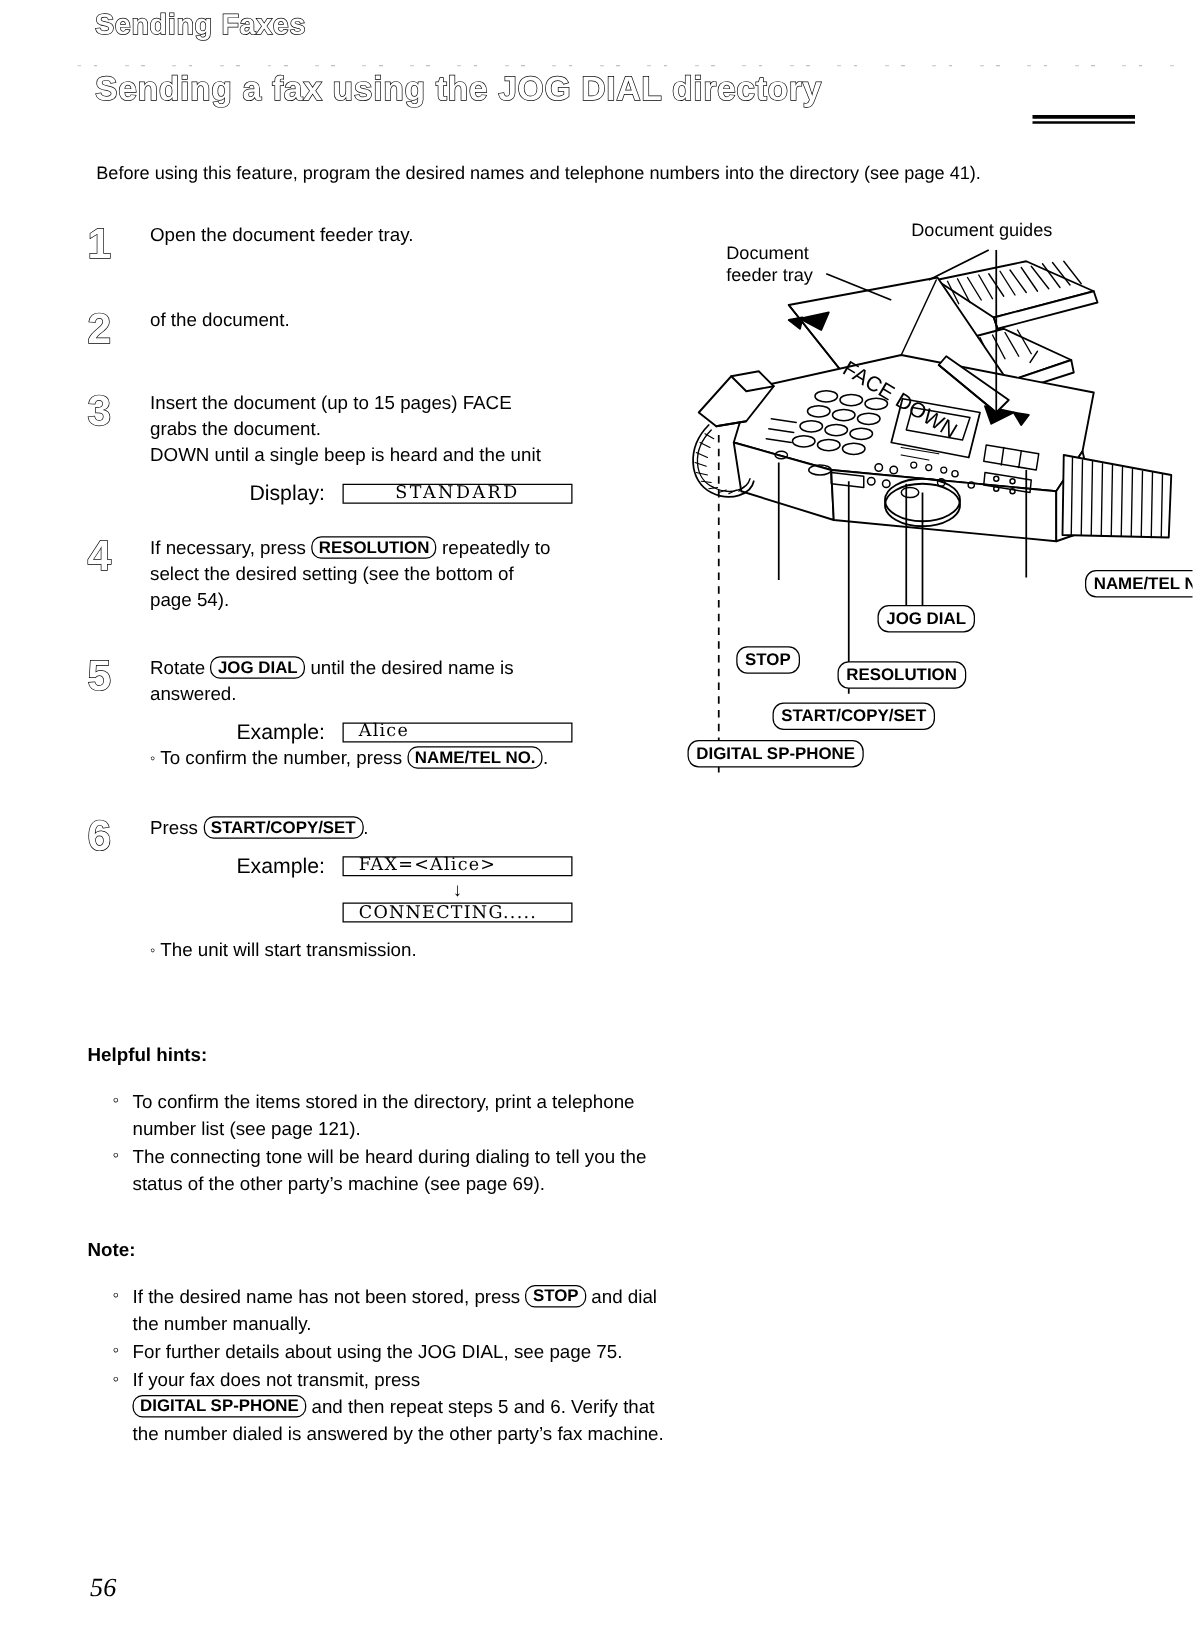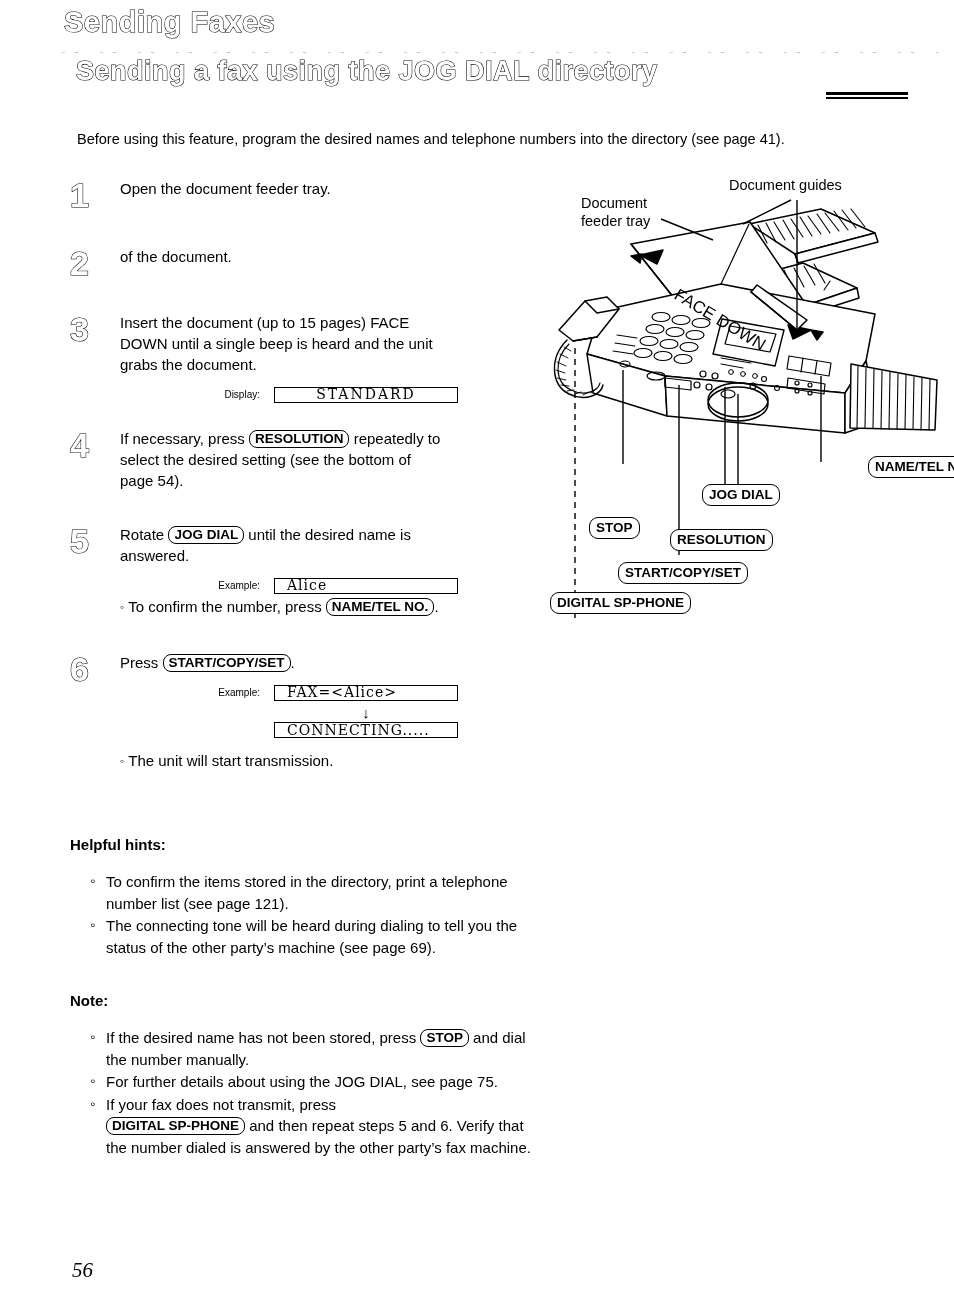--- a/index.html
+++ b/index.html
@@ -11,21 +11,21 @@
   .outline{
     font-family:"Liberation Sans", sans-serif;
     font-weight:700;
     color:#ffffff;
     -webkit-text-stroke:1.1px #000;
     paint-order:stroke fill;
     letter-spacing:.5px;
   }
   
   #chapter-title{
-    position:absolute;left:64px;top:6px;font-size:29px;
+    position:absolute;left:76px;top:6px;font-size:23px;
   }
   #scan-rule{
     position:absolute;left:62px;top:52px;width:884px;height:1px;
     background:repeating-linear-gradient(to right,
        #c9c9c9 0 3px, transparent 3px 13px, #b5b5b5 13px 16px, transparent 16px 38px);
     opacity:.85;
   }
   #section-title{
     position:absolute;left:76px;top:56px;font-size:27px;white-space:nowrap;
   }
@@ -52,21 +52,21 @@
 
   
   .key{
     display:inline-block;border:1.6px solid #000;border-radius:8px;
     padding:0 5px;font-weight:700;font-size:13.5px;line-height:16px;
     white-space:nowrap;vertical-align:1px;
   }
 
   
   .display-row{display:flex;align-items:center;margin-top:9px;}
-  .display-label{font-size:10px;width:140px;text-align:right;padding-right:14px;}
+  .display-label{font-size:17px;width:140px;text-align:right;padding-right:14px;}
   .lcd{
     border:1.6px solid #000;width:184px;height:16px;
     font-family:"DejaVu Serif", serif;font-size:14px;
     display:flex;align-items:center;padding:0 12px;box-sizing:border-box;
     letter-spacing:1px;
   }
   .lcd.center{justify-content:center;letter-spacing:2px;}
   .arrow-down{
     width:184px;margin-left:154px;text-align:center;
     font-size:15px;line-height:15px;margin-top:2px;margin-bottom:2px;
@@ -126,22 +126,22 @@
     <div class="step-num outline">2</div>
     <div class="step-body">
       <p>of the document.</p>
     </div>
   </div>
 
   <div class="step" style="min-height:104px;">
     <div class="step-num outline">3</div>
     <div class="step-body">
       <p>Insert the document (up to 15 pages) FACE</p>
+      <p>grabs the document.</p>
       <p>DOWN until a single beep is heard and the unit</p>
-      <p>grabs the document.</p>
       <div class="display-row">
         <span class="display-label">Display:</span>
         <span class="lcd center">STANDARD</span>
       </div>
     </div>
   </div>
 
   <div class="step" style="min-height:86px;margin-top:12px;">
     <div class="step-num outline">4</div>
     <div class="step-body">

